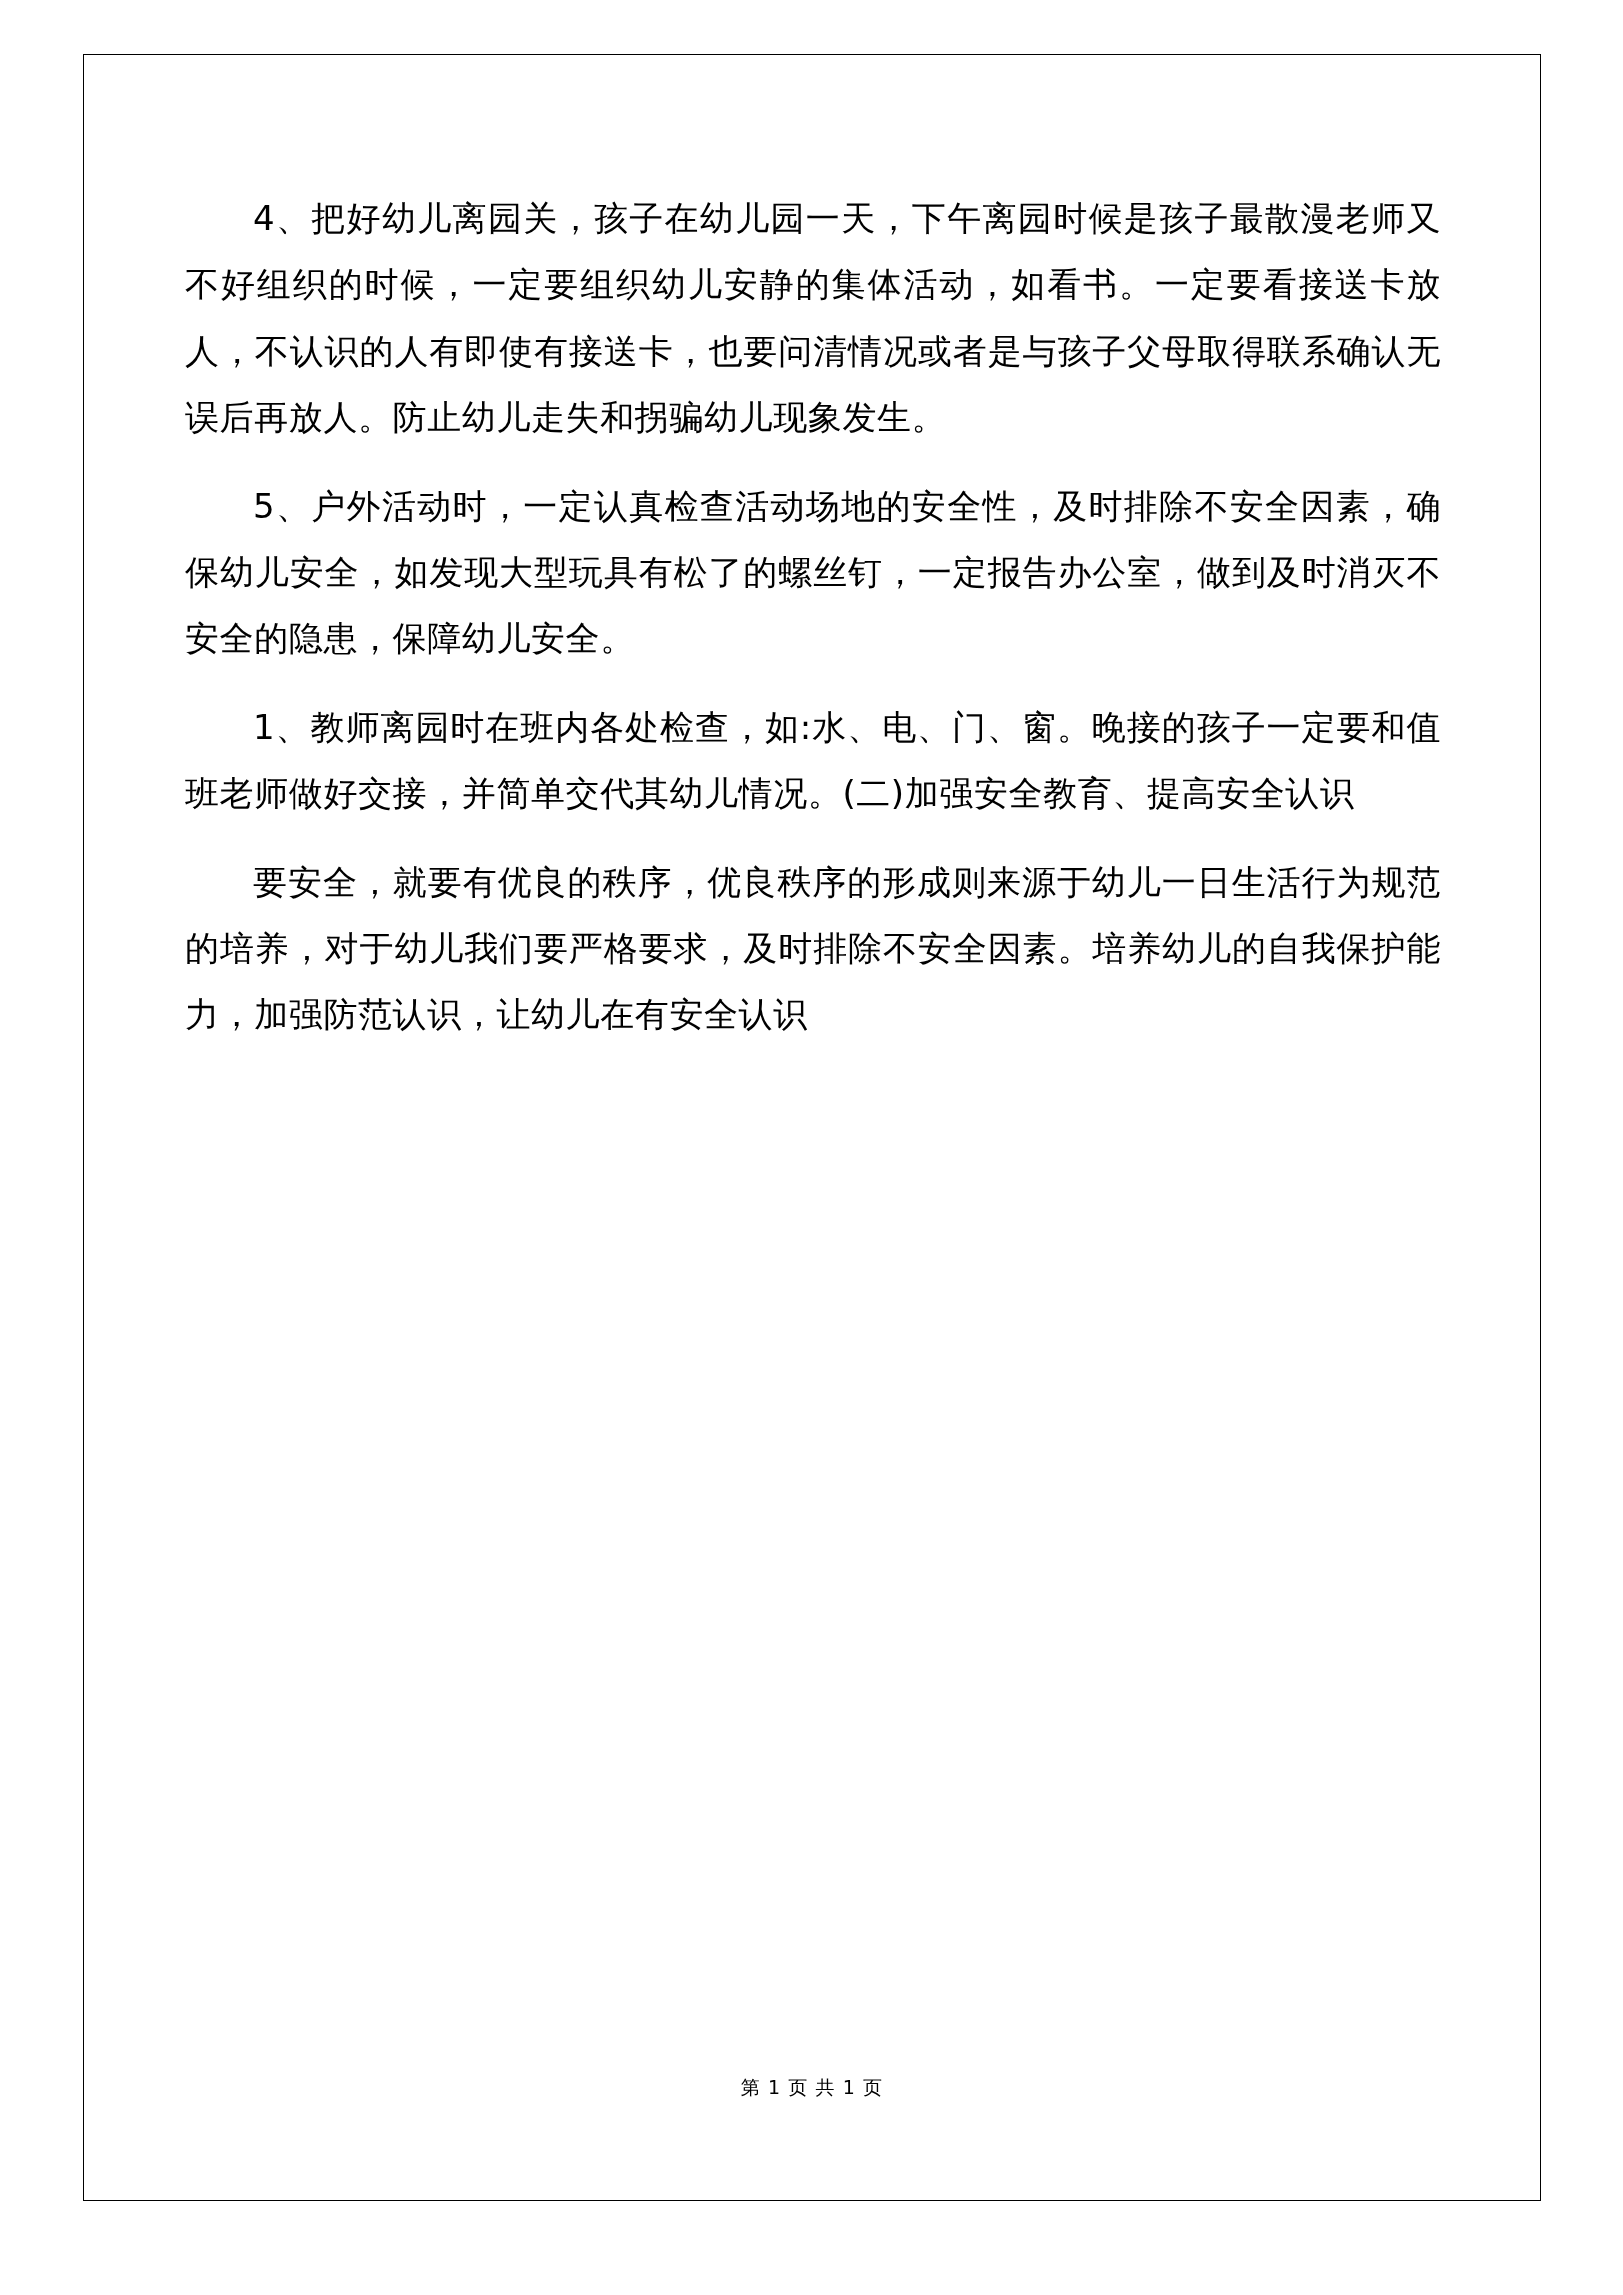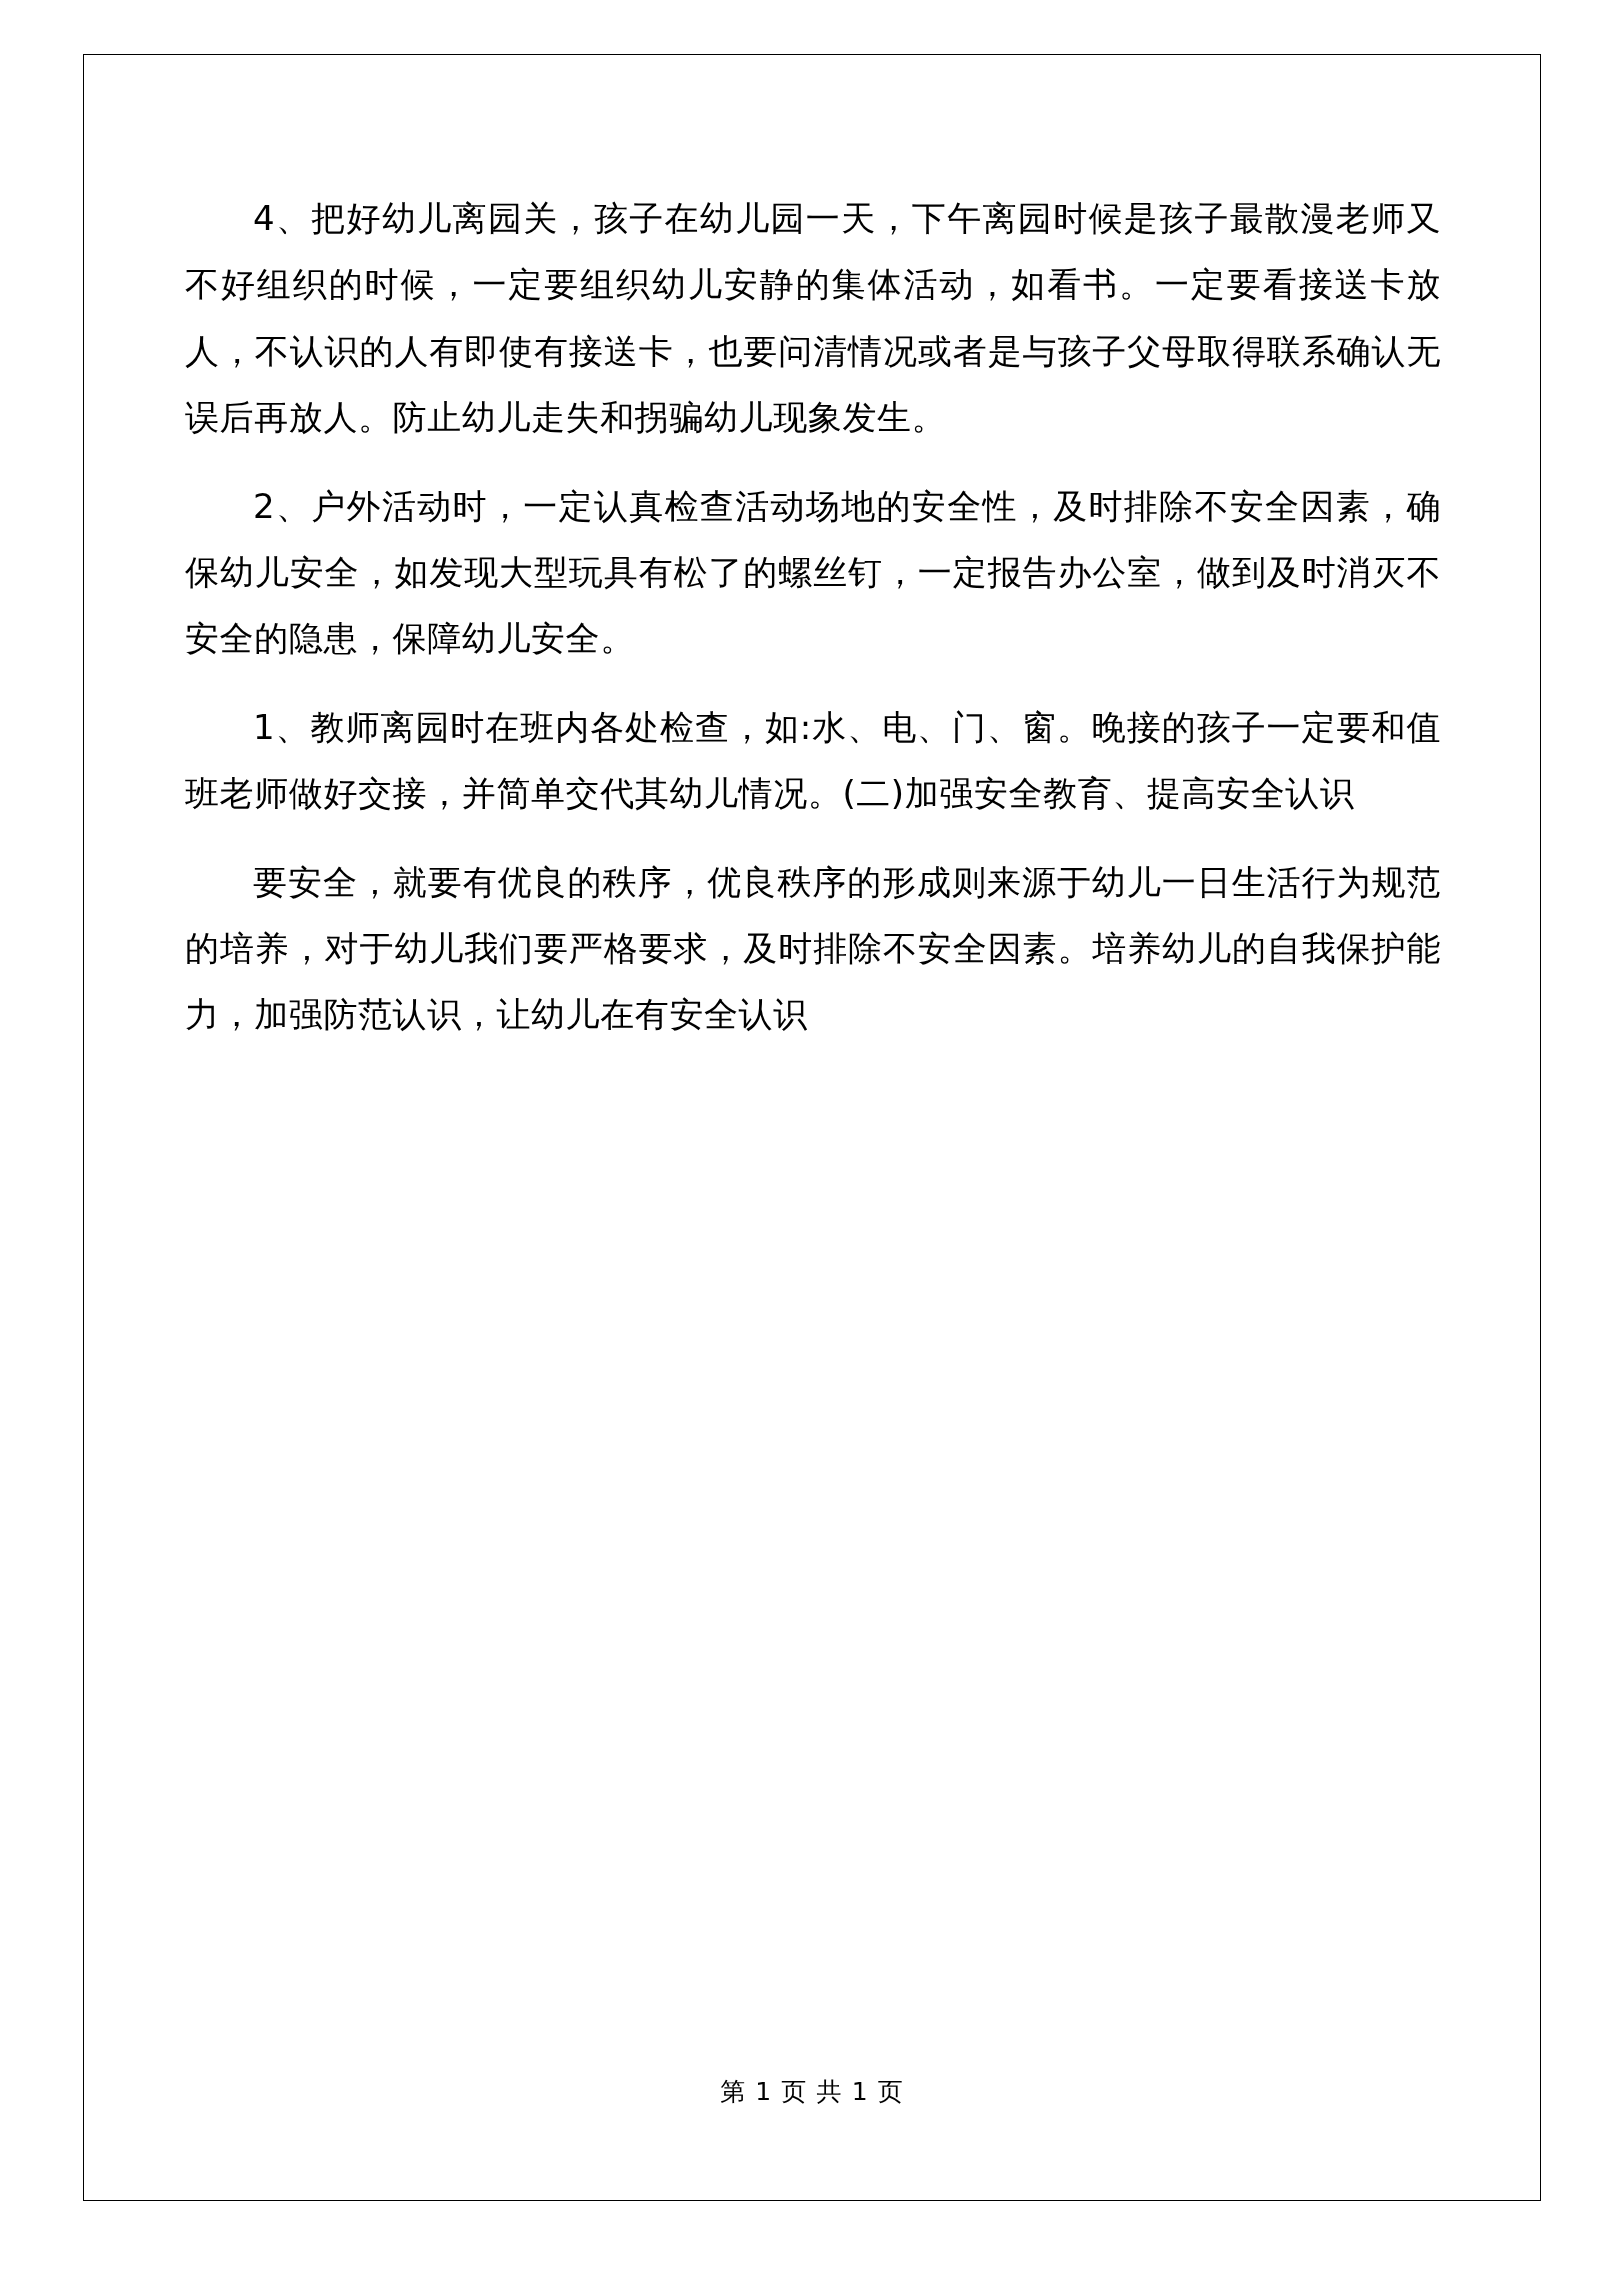--- a/index.html
+++ b/index.html
@@ -46,32 +46,32 @@
   }
   .para:last-child {
     margin-bottom: 0;
   }
   .footer {
     position: absolute;
     left: 83px;
     top: 2075px;
     width: 1458px;
     text-align: center;
-    font-size: 25px;
+    font-size: 19px;
     color: #000000;
     font-family: "DejaVu Sans", "Liberation Sans", sans-serif;
     letter-spacing: 1.1px;
   }
 </style>
 </head>
 <body>
 
 <div class="page">
   <div class="page-border"></div>
   <div class="content">
     <p class="para">4、把好幼儿离园关，孩子在幼儿园一天，下午离园时候是孩子最散漫老师又不好组织的时候，一定要组织幼儿安静的集体活动，如看书。一定要看接送卡放人，不认识的人有即使有接送卡，也要问清情况或者是与孩子父母取得联系确认无误后再放人。防止幼儿走失和拐骗幼儿现象发生。</p>
-    <p class="para">2、户外活动时，一定认真检查活动场地的安全性，及时排除不安全因素，确保幼儿安全，如发现大型玩具有松了的螺丝钉，一定报告办公室，做到及时消灭不安全的隐患，保障幼儿安全。</p>
+    <p class="para">5、户外活动时，一定认真检查活动场地的安全性，及时排除不安全因素，确保幼儿安全，如发现大型玩具有松了的螺丝钉，一定报告办公室，做到及时消灭不安全的隐患，保障幼儿安全。</p>
     <p class="para">1、教师离园时在班内各处检查，如:水、电、门、窗。晚接的孩子一定要和值班老师做好交接，并简单交代其幼儿情况。(二)加强安全教育、提高安全认识</p>
     <p class="para">要安全，就要有优良的秩序，优良秩序的形成则来源于幼儿一日生活行为规范的培养，对于幼儿我们要严格要求，及时排除不安全因素。培养幼儿的自我保护能力，加强防范认识，让幼儿在有安全认识</p>
   </div>
   <div class="footer">第 1 页  共 1 页</div>
 </div>
 
 
 </body></html>

